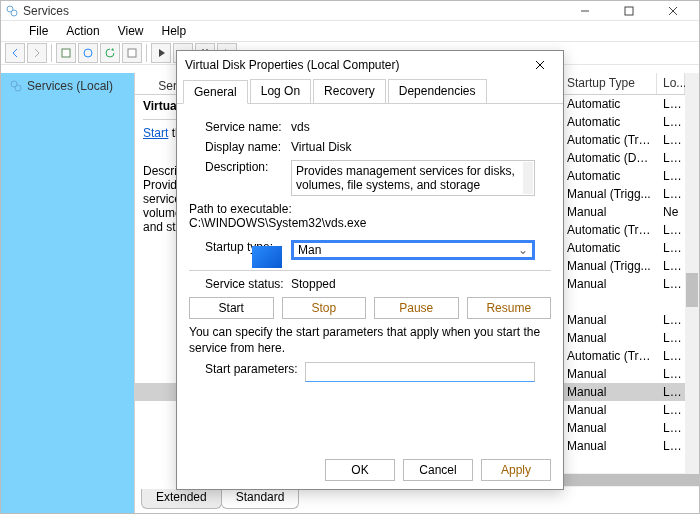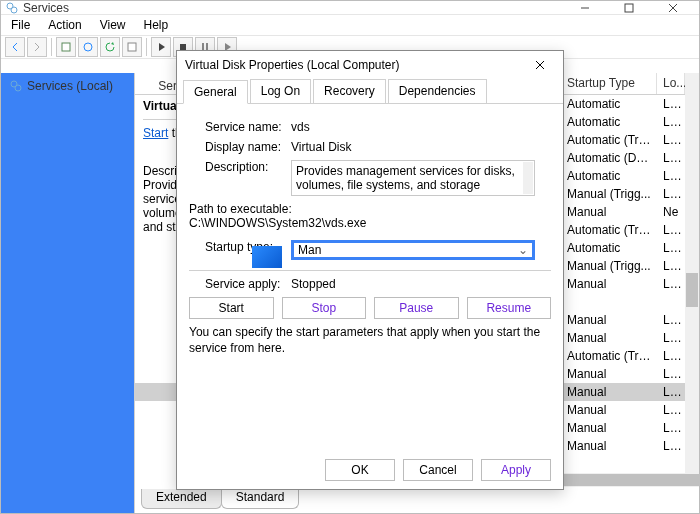--- a/index.html
+++ b/index.html
@@ -1,34 +1,34 @@
 <!DOCTYPE html>
 <html><head>
 <meta charset="utf-8">
 <style>
   * { box-sizing: border-box; font-family: "Segoe UI", Tahoma, sans-serif; }
   html, body { margin: 0; padding: 0; }
   body { width: 700px; height: 514px; background: #f0f0f0; overflow: hidden; font-size: 12px; color: #000; }
 
   .win { position: absolute; left: 0; top: 0; width: 700px; height: 514px; background: #fff; border: 1px solid #bcbcbc; }
-  .titlebar { height: 14px; display: flex; align-items: center; padding: 0 4px; border-bottom: 1px solid #e6e6e6; }
+  .titlebar { height: 20px; display: flex; align-items: center; padding: 0 4px; border-bottom: 1px solid #e6e6e6; }
   .titlebar .title { margin-left: 4px; font-size: 12px; color: #333; }
   .titlebar .spacer { flex: 1; }
   .ctlbtn { width: 44px; height: 28px; display: flex; align-items: center; justify-content: center; color: #444; }
   .ico { width: 14px; height: 14px; display: inline-block; }
 
-  .menubar { height: 20px; display: flex; align-items: center; padding: 0 2px; gap: 2px; }
+  .menubar { height: 20px; display: flex; align-items: center; padding: 0 20px; gap: 2px; }
   .menubar .mi { padding: 2px 8px; font-size: 12px; }
   .toolbar { height: 24px; border-top: 1px solid #e6e6e6; border-bottom: 1px solid #e6e6e6; display: flex; align-items: center; padding: 0 4px; gap: 2px; }
   .tbtn { width: 20px; height: 20px; border: 1px solid #c8c8c8; background: #f6f6f6; display: flex; align-items: center; justify-content: center; }
   .tbtn svg { width: 12px; height: 12px; }
   .tsep { width: 1px; height: 18px; background: #ccc; margin: 0 2px; }
 
   .body { position: absolute; left: 0; right: 0; top: 72px; bottom: 0; display: flex; }
-  .tree { width: 134px; border-right: 1px solid #d0d0d0; background: #3b82f6; padding: 4px; }
+  .tree { width: 134px; border-right: 1px solid #d0d0d0; background: #7dd3fc; padding: 4px; }
   .treeitem { display: flex; align-items: center; gap: 4px; padding: 2px 4px; color: #333; }
 
   .mainpane { flex: 1; display: flex; flex-direction: column; background: #fff; position: relative; }
   .listscroll { position: absolute; right: 0; top: 0; bottom: 26px; width: 14px; background: #f0f0f0; }
   .listscroll .thumb { position: absolute; left: 1px; right: 1px; top: 200px; height: 34px; background: #c0c0c0; }
 
   .header { position: absolute; left: 0; right: 14px; top: 0; height: 22px; border-bottom: 1px solid #d0d0d0; display: flex; background: #fff; }
   .hcell { padding: 3px 6px; font-size: 12px; color: #333; border-right: 1px solid #e0e0e0; }
   .col-status { width: 56px; }
   .col-stype { width: 96px; }
@@ -63,21 +63,21 @@
   .flabel { width: 86px; color: #000; }
   .fval { flex: 1; color: #000; }
   .descbox { flex: 1; border: 1px solid #c8c8c8; padding: 3px 14px 3px 4px; height: 36px; overflow: hidden; position: relative; font-size: 12px; }
   .descbox .sc { position: absolute; right: 1px; top: 1px; bottom: 1px; width: 10px; background: #f0f0f0; }
   .combo { flex: 1; border: 3px solid #3b82f6; height: 20px; display: flex; align-items: center; justify-content: space-between; padding: 0 4px; background: #fff; }
   .combo .chev { color: #666; }
   .logo { position: absolute; left: 252px; top: 246px; width: 30px; height: 22px; background: linear-gradient(135deg,#2a8bff,#0a5bd1); }
   .hr { border: none; border-top: 1px solid #d0d0d0; margin: 10px 0 6px 0; }
   .btnrow { display: flex; gap: 8px; margin: 6px 0; }
   .dlgbtn { flex: 1; height: 22px; border: 1px solid #bcbcbc; background: #fff; display: flex; align-items: center; justify-content: center; }
-  .dlgbtn.dis { color: #6d28d9; }
+  .dlgbtn.dis { color: #a16207; }
   .para { margin: 6px 0; line-height: 1.3; }
   .pinput { flex: 1; height: 20px; border: 1px solid #c8c8c8; border-bottom-color: #4aa3ff; }
   .dlgfoot { position: absolute; left: 0; right: 0; bottom: 8px; display: flex; justify-content: flex-end; gap: 8px; padding: 0 12px; }
   .dlgfoot .dlgbtn { flex: 0 0 70px; }
 </style>
 </head>
 <body>
 
 <div class="win">
   <div class="titlebar">
@@ -373,30 +373,34 @@
     <div>C:\WINDOWS\System32\vds.exe</div>
     <div class="frow" style="margin-top:10px;">
       <div class="flabel">Startup type:</div>
       <div class="combo">
         <span>Man</span>
         <span class="chev">⌄</span>
       </div>
     </div>
     <hr class="hr">
     <div class="frow">
-        <div class="flabel">Service apply:</div>
+        <div class="flabel">Service status:</div>
         <div class="fval">Stopped</div>
       </div>
     <div class="btnrow">
       <div class="dlgbtn">Start</div>
       <div class="dlgbtn dis">Stop</div>
       <div class="dlgbtn dis">Pause</div>
       <div class="dlgbtn dis">Resume</div>
     </div>
     <div class="para">You can specify the start parameters that apply when you start the service from here.</div>
+    <div class="frow">
+      <div class="flabel" style="width:100px;">Start parameters:</div>
+      <div class="pinput"></div>
+    </div>
   </div>
   <div class="dlgfoot">
     <div class="dlgbtn">OK</div>
     <div class="dlgbtn">Cancel</div>
     <div class="dlgbtn dis">Apply</div>
   </div>
 </div>
 <div class="logo"></div>
 
 </body></html>

